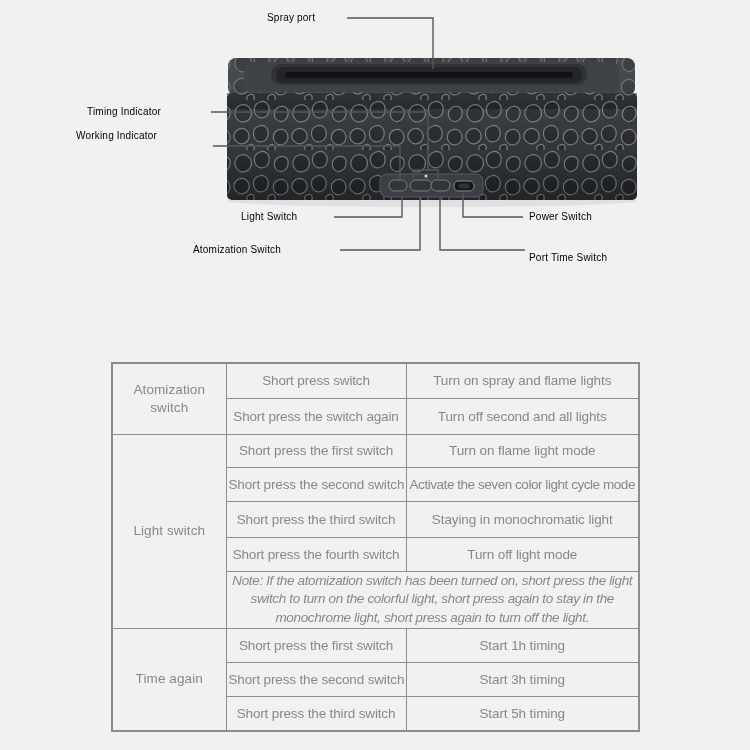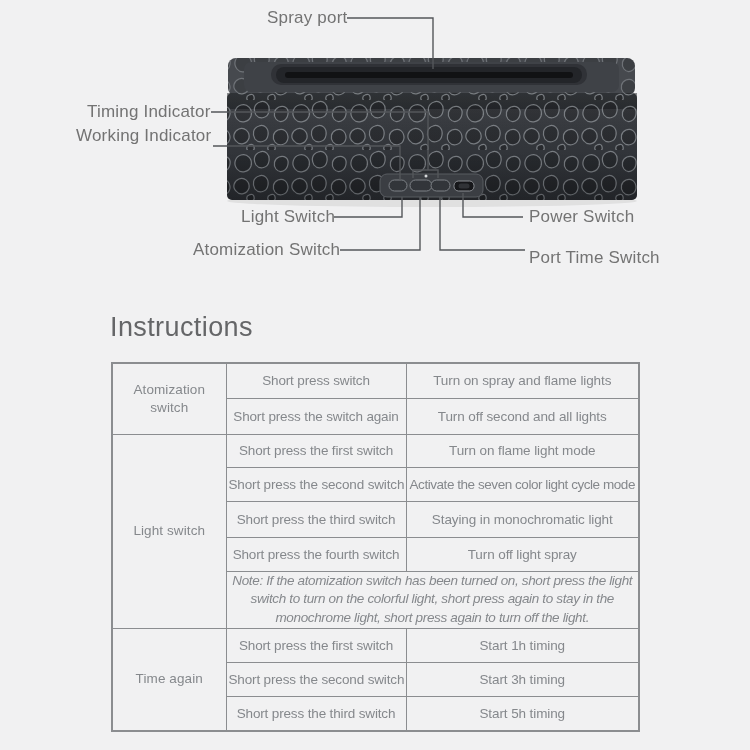--- a/index.html
+++ b/index.html
@@ -9,22 +9,22 @@
     font-family:"Liberation Sans", sans-serif;
     position:relative;overflow:hidden;
   }
   .page{position:absolute;inset:0;}
 
   
   .hero{position:absolute;left:0;top:0;width:750px;height:300px;}
   .hero svg{position:absolute;left:0;top:0;}
   .dlabel{
     position:absolute;
-    font-size:17px;
-    color:#737373;
+    font-size:10px;
+    color:#000000;
     letter-spacing:.2px;
     white-space:nowrap;
     line-height:16px;
   }
 
   
   .sec-title{
     position:absolute;left:110px;top:312px;
     font-size:27px;color:#656668;
     letter-spacing:.4px;font-weight:400;margin:0;
@@ -141,21 +141,20 @@
 
     <div class="dlabel" style="left:267px;top:10px">Spray port</div>
     <div class="dlabel" style="left:87px;top:104px">Timing Indicator</div>
     <div class="dlabel" style="left:76px;top:128px">Working Indicator</div>
     <div class="dlabel" style="left:241px;top:209px">Light Switch</div>
     <div class="dlabel" style="left:193px;top:242px">Atomization Switch</div>
     <div class="dlabel" style="left:529px;top:209px">Power Switch</div>
     <div class="dlabel" style="left:529px;top:250px">Port Time Switch</div>
   </div>
 
-  <h2 class="sec-title">Instructions</h2>
 
   <table class="instr">
     <colgroup>
         <col style="width:114px">
         <col style="width:180px">
         <col style="width:233px">
       </colgroup>
     <tbody>
 
       <tr style="height:35px">
@@ -176,21 +175,21 @@
       <tr style="height:34px">
         <td class="act">Short press the second switch</td>
         <td class="res xtight">Activate the seven color light cycle mode</td>
       </tr>
       <tr style="height:36px">
         <td class="act">Short press the third switch</td>
         <td class="res">Staying in monochromatic light</td>
       </tr>
       <tr style="height:34px">
         <td class="act">Short press the fourth switch</td>
-        <td class="res">Turn off light spray</td>
+        <td class="res">Turn off light mode</td>
       </tr>
       <tr style="height:57px">
         <td class="note" colspan="2">Note: If the atomization switch has been turned on, short press the light switch to turn on the colorful light, short press again to stay in the monochrome light, short press again to turn off the light.</td>
       </tr>
 
       <tr style="height:34px">
         <td class="grp" rowspan="3">Time again</td>
         <td class="act">Short press the first switch</td>
         <td class="res">Start 1h timing</td>
       </tr>

